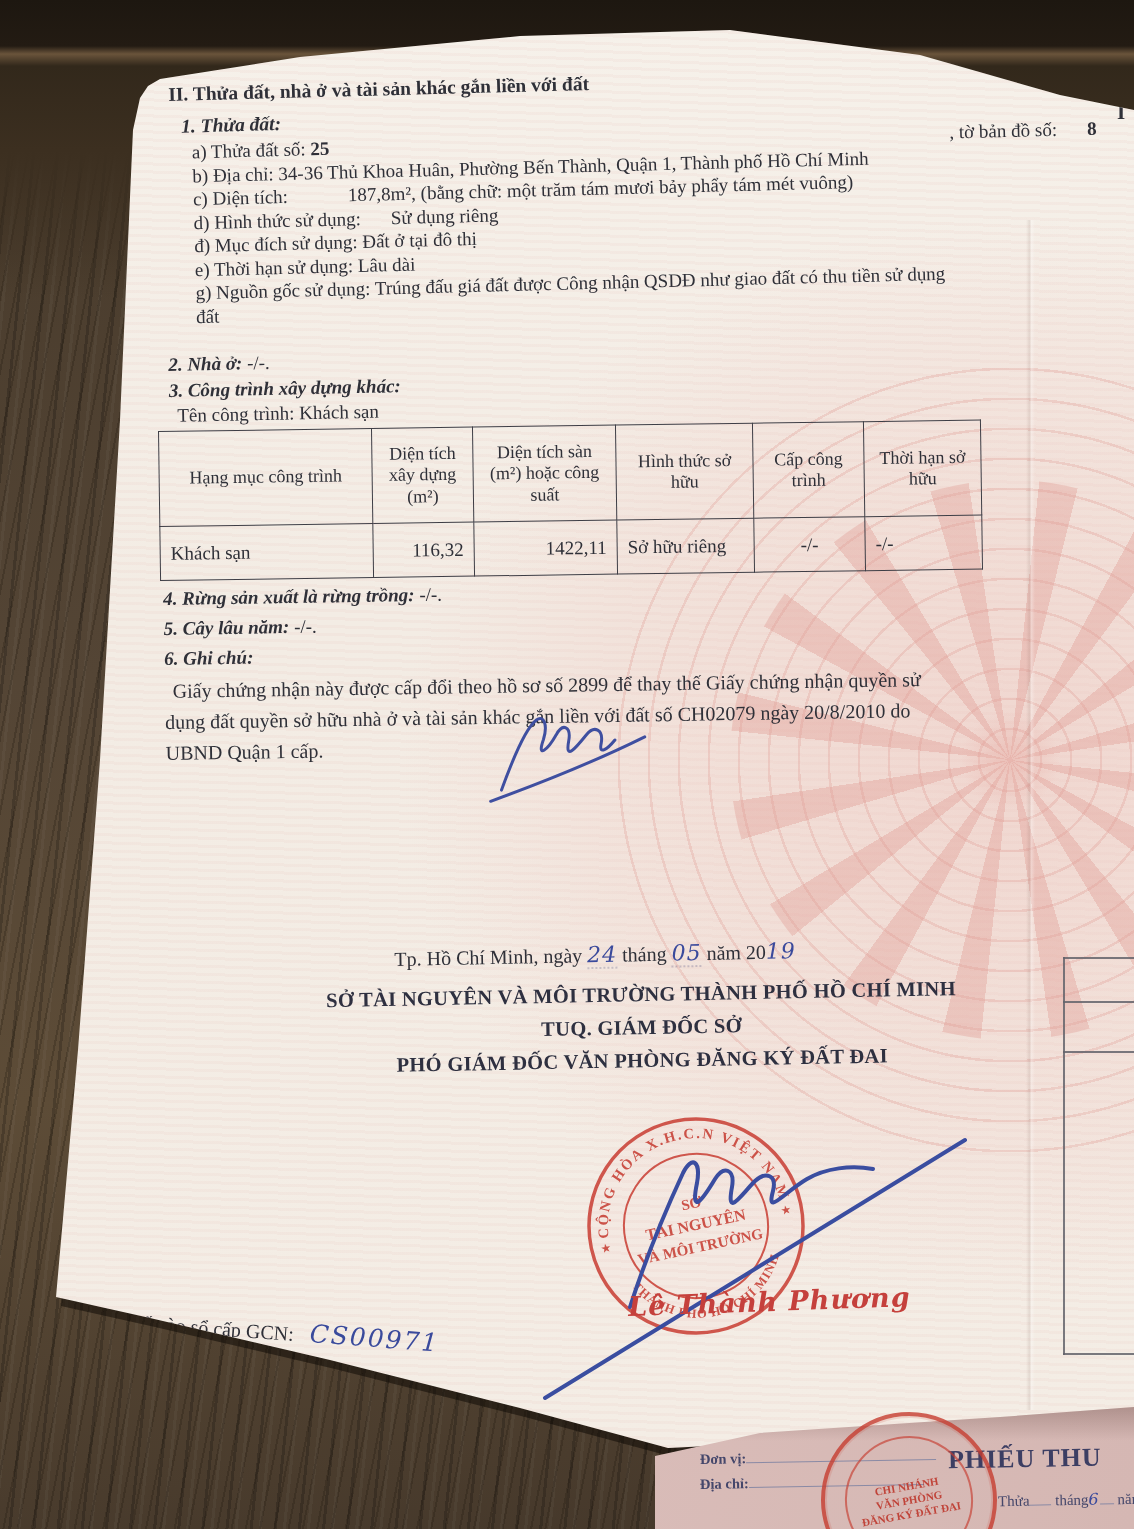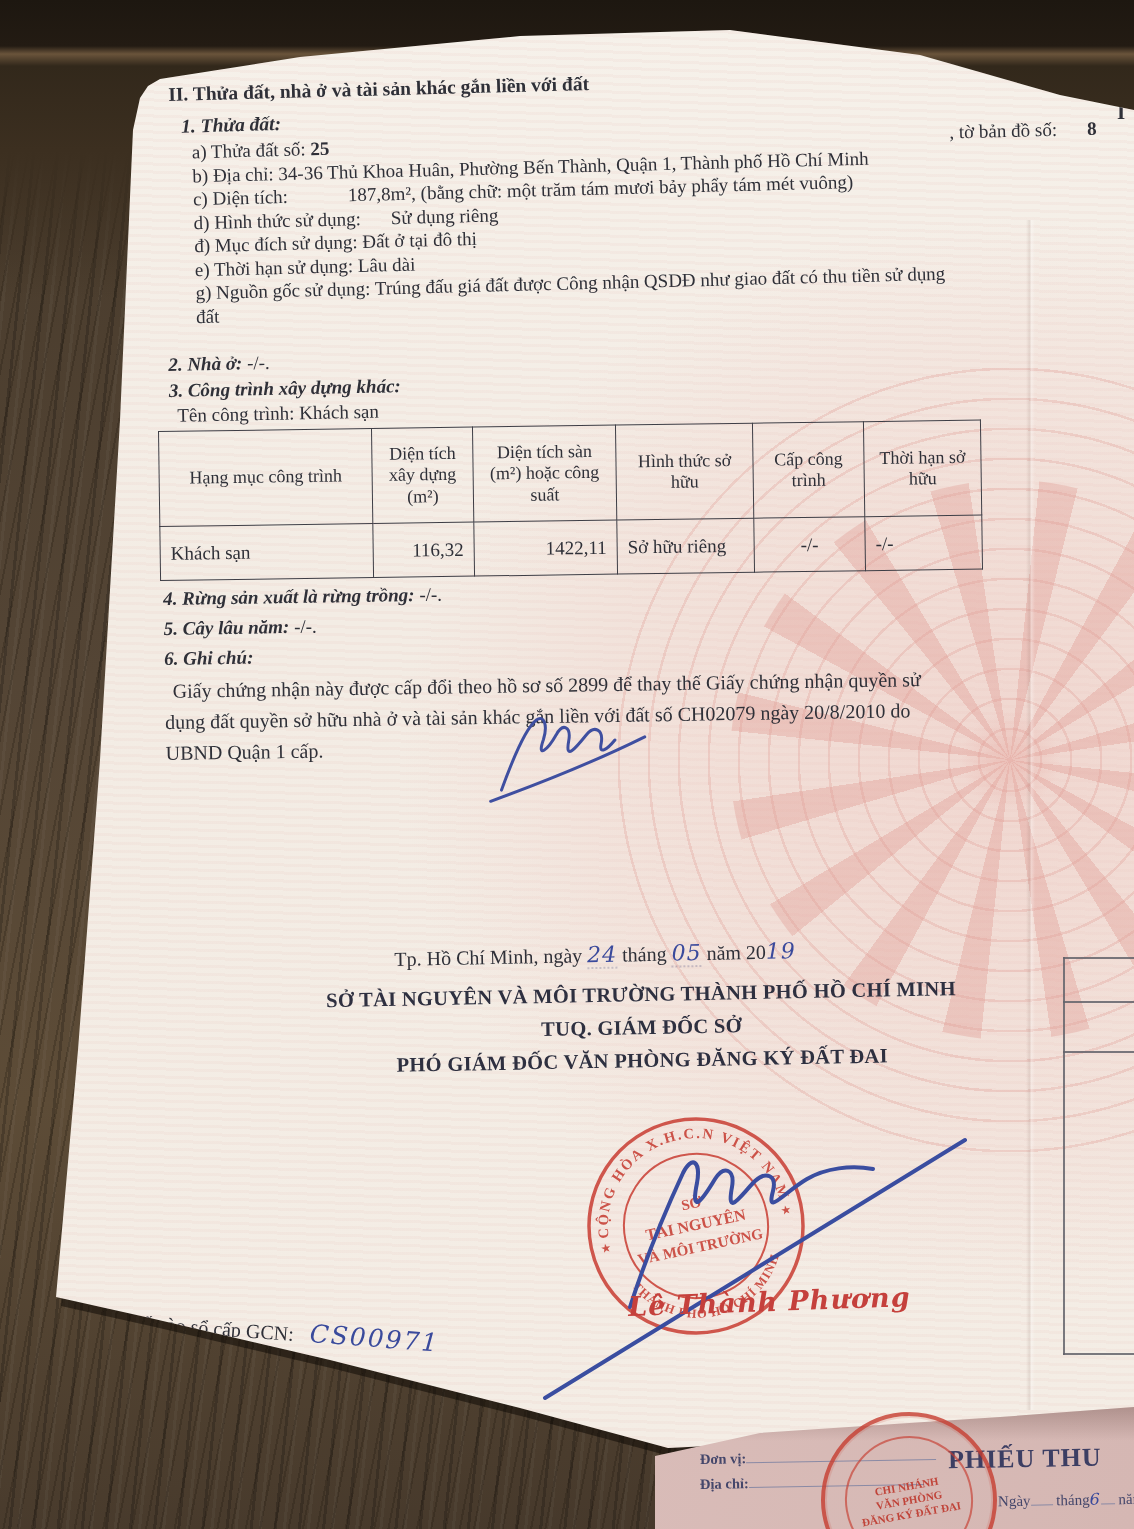--- a/index.html
+++ b/index.html
@@ -253,21 +253,21 @@
 <div class="abs slip"></div>
 <div class="abs slip-shade"></div>
 <div class="abs" style="left:700px;top:1448px;transform:rotate(-1deg);">
   <span class="slip-label">Đơn vị:</span><span class="slip-line" style="width:190px;"></span>
 </div>
 <div class="abs" style="left:700px;top:1473px;transform:rotate(-1deg);">
   <span class="slip-label">Địa chỉ:</span><span class="slip-line" style="width:175px;"></span>
 </div>
 <div class="abs slip-title" style="left:948px;top:1444px;transform:rotate(-1deg);">PHIẾU THU</div>
 <div class="abs slip-date" style="left:998px;top:1490px;transform:rotate(-1deg);white-space:nowrap;">
-  <span>Ngày</span><span class="slip-line" style="width:22px;"></span>
+  <span>Thửa</span><span class="slip-line" style="width:22px;"></span>
   <span>tháng</span><span class="hand blue" style="font-size:16px;">6</span><span class="slip-line" style="width:14px;"></span>
   <span>năm</span>
 </div>
 <div class="abs slip-stamp">
   <div class="slip-stamp-inner">
     <div>CHI NHÁNH</div>
     <div>VĂN PHÒNG</div>
     <div>ĐĂNG KÝ ĐẤT ĐAI</div>
   </div>
 </div>

